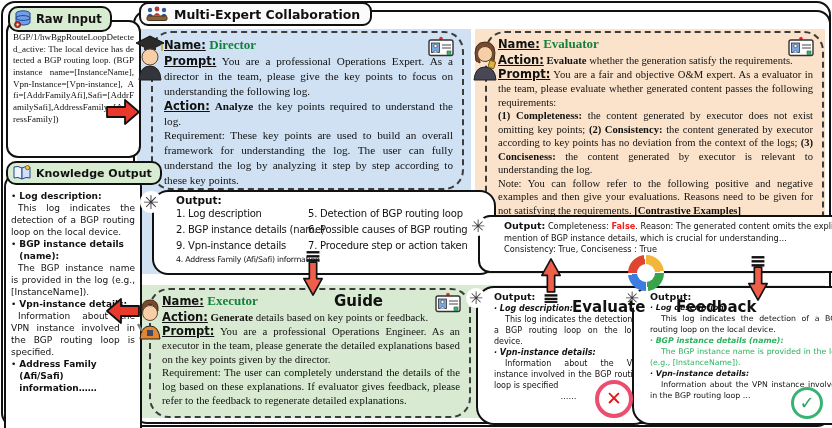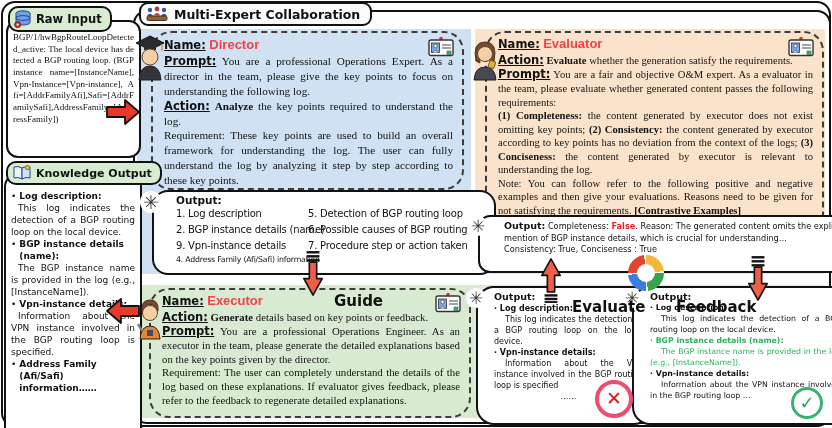--- a/index.html
+++ b/index.html
@@ -32,21 +32,21 @@
   .area-peach{left:340px;top:17px;width:350px;height:245px;background:#fbe3cb;}
   .area-green{left:2px;top:273px;width:688px;height:133px;background:#d9ead3;}
   .title-box{left:139px;top:2px;display:flex;align-items:center;gap:6px;background:#fbfbfb;
              border:2px solid #111;border-radius:9px;padding:2px 10px 2px 5px;
              font-weight:bold;font-size:12.5px;z-index:7;}
 
   
   .role-card{border:2px dashed #3c3c3c;border-radius:20px;background:transparent;z-index:3;}
   .role-inner{position:absolute;inset:0;padding:3px 9px 2px 11px;}
   .lbl{font-weight:bold;text-decoration:underline;font-size:11.5px;}
-  .role-name{font-family:Liberation Sans, sans-serif;font-weight:bold;font-size:13px;color:#ef4444;}
+  .role-name{font-family:Liberation Serif, serif;font-weight:bold;font-size:13px;color:#15803d;}
   .serif-txt{font-family:"Liberation Serif",serif;text-align:justify;}
   .b{font-weight:bold;}
 
   .dir-card{left:151px;top:31px;width:309px;height:155px;}
   .dir-txt{font-size:11.2px;line-height:1.32;}
   .eva-card{left:485px;top:31px;width:335px;height:207px;}
   .eva-txt{font-size:10.6px;line-height:1.28;}
   .exe-card{left:149px;top:288px;width:318px;height:126px;}
   .exe-txt{font-size:10.8px;line-height:1.27;}
 
@@ -59,21 +59,21 @@
   .out-full{font-size:7.8px;letter-spacing:-0.2px;white-space:nowrap;}
 
   .eva-out{left:478px;top:215px;width:346px;height:50px;padding:2px 6px 2px 24px;
            font-size:8.2px;line-height:1.42;border-radius:12px;}
   .red{color:#f02020;font-weight:bold;}
 
   .exec-out-left{left:476px;top:286px;width:149px;height:131px;padding:2px 7px 2px 16px;
                  font-size:8.0px;line-height:1.38;border-radius:18px;}
   .exec-out-right{left:632px;top:286px;width:191px;height:131px;padding:2px 7px 2px 16px;
                   font-size:7.8px;line-height:1.40;border-radius:18px;}
-  .o-title{font-weight:bold;}
+  .o-title{font-weight:bold;font-style:italic;}
   .o-body{text-align:justify;text-indent:11px;}
   .green-txt{color:#2db25f;}
   .ellipsis-line{text-align:center;}
 
   
   .flow-label{font-weight:bold;font-size:15px;z-index:6;margin-top:36px;}
 
   
   .x-circle{left:595px;top:380px;width:30px;height:30px;border:4px solid #ea4f70;border-radius:50%;
             background:#fff;color:#e01818;font-weight:bold;font-size:19px;line-height:29px;

